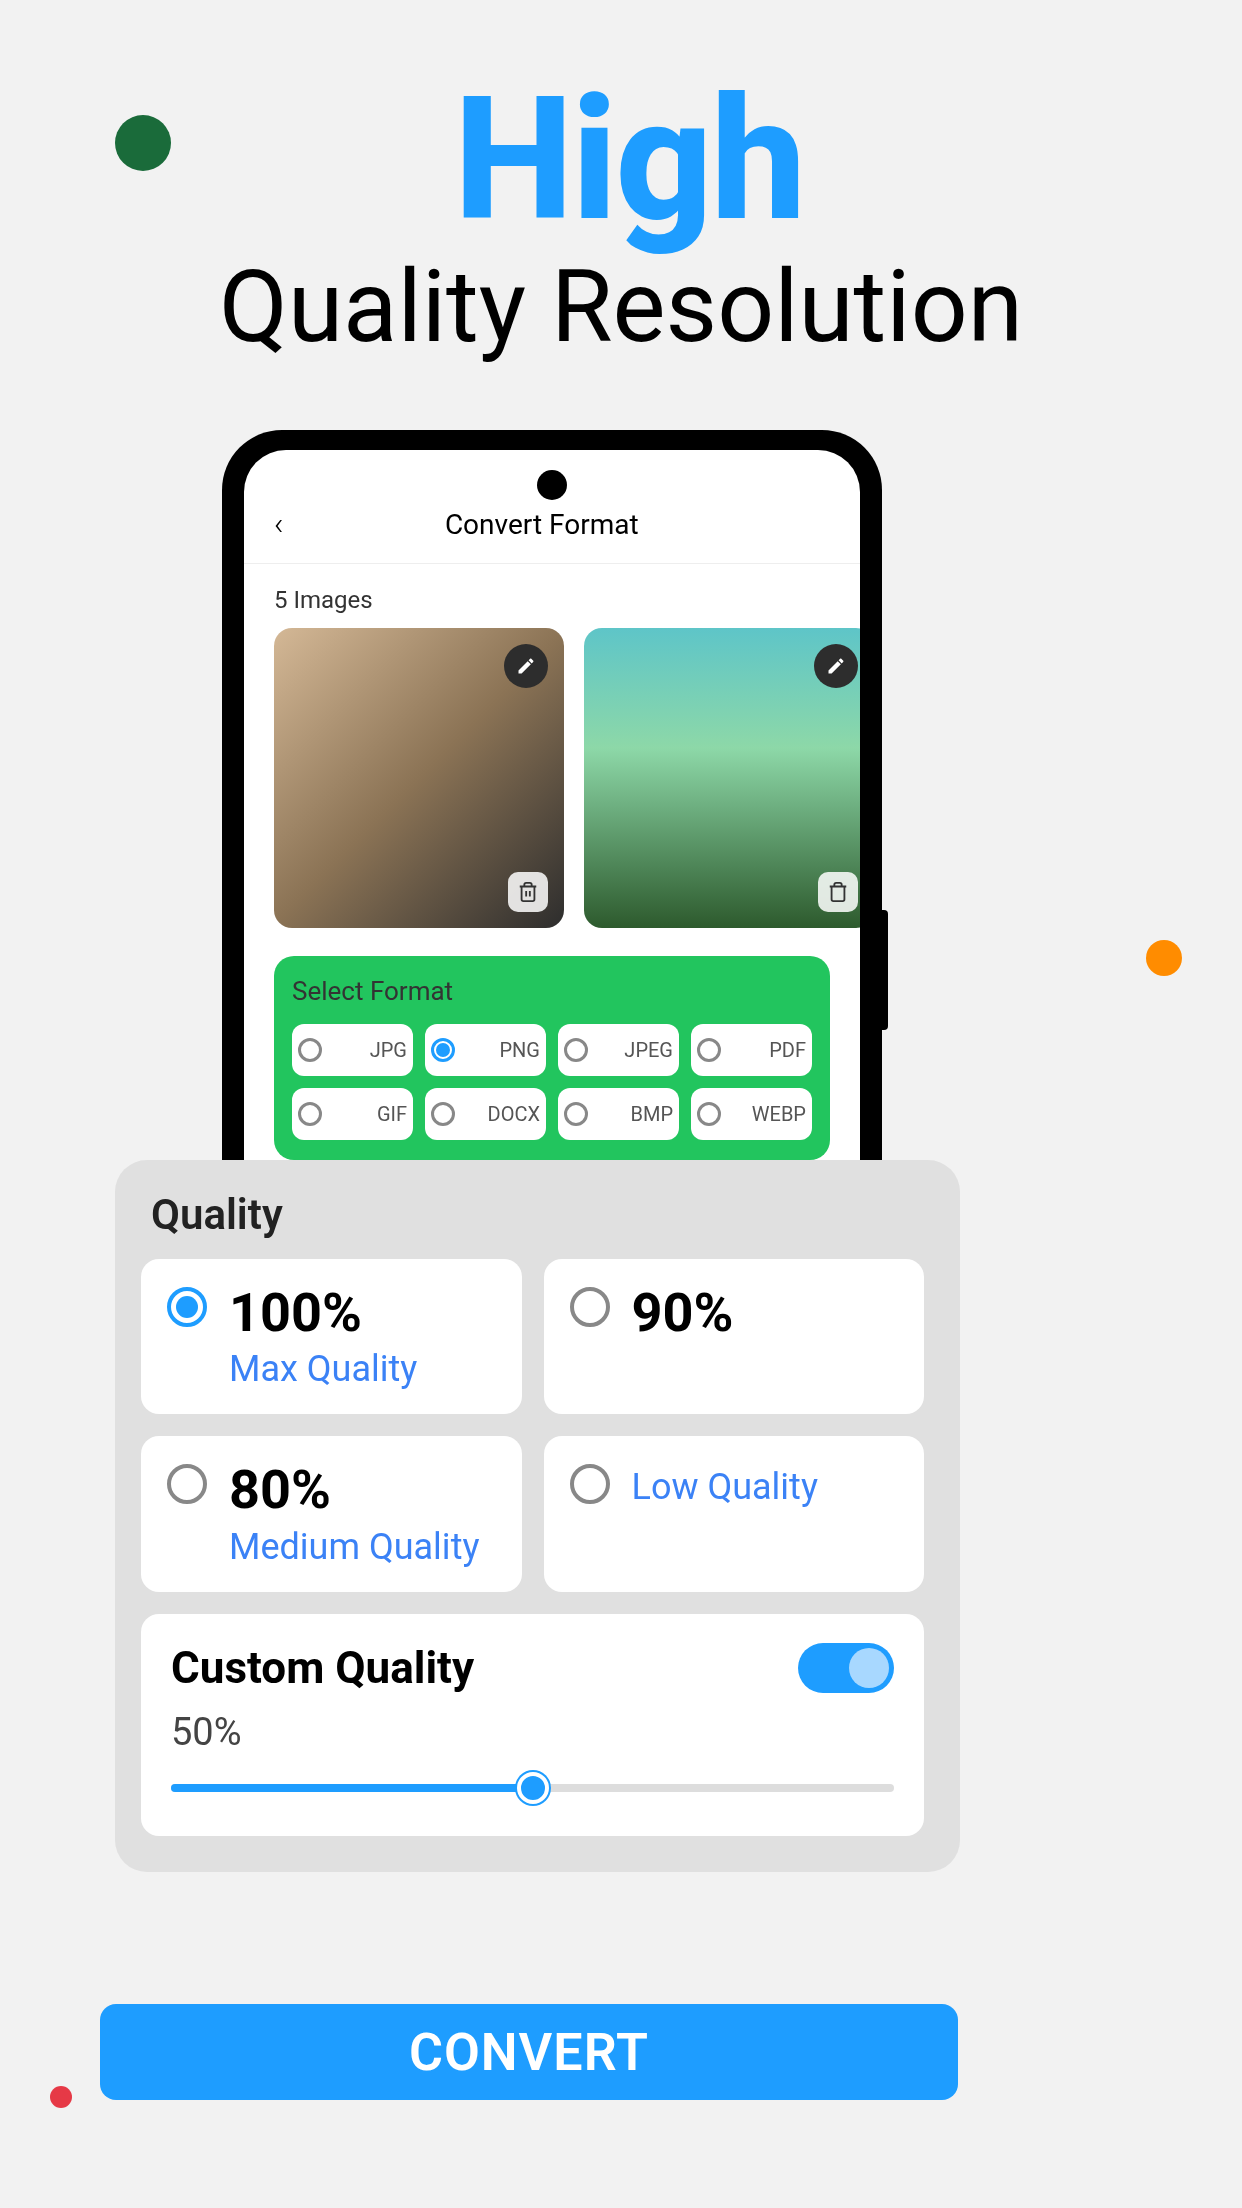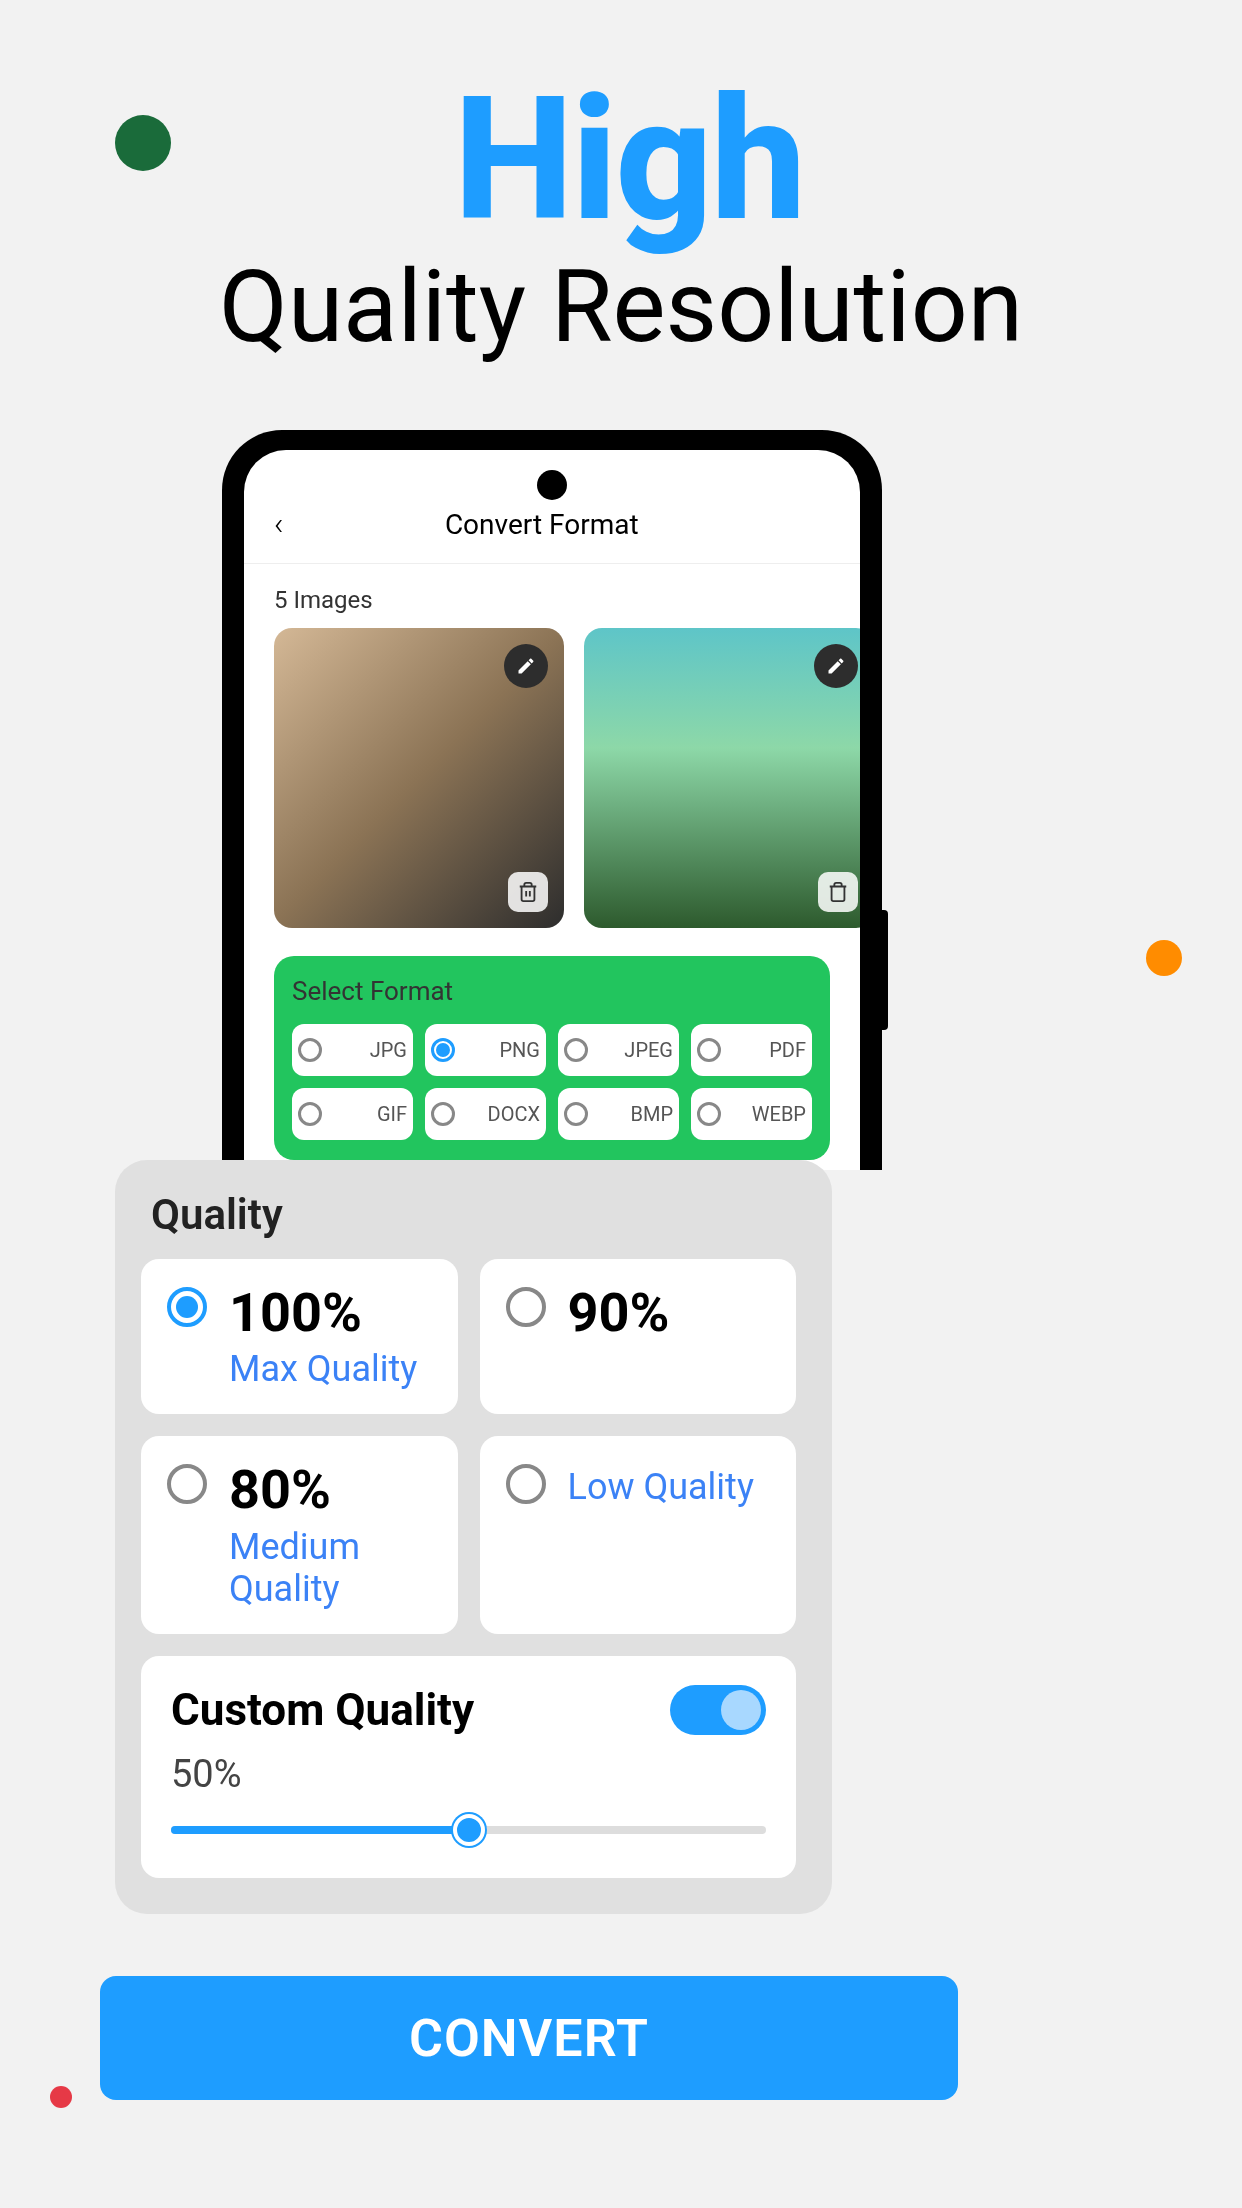--- a/index.html
+++ b/index.html
@@ -205,21 +205,21 @@
       border-radius: 50%;
       display: flex;
       align-items: center;
       justify-content: center;
       flex-shrink: 0;
     }
     .quality-panel {
       position: absolute;
       top: 1160px;
       left: 115px;
-      width: 717px;
+      width: 845px;
       background: #e0e0e0;
       border-radius: 32px;
       padding: 30px 36px 36px 26px;
     }
     .quality-title {
       font-size: 42px;
       font-weight: 600;
       color: #222;
       margin-bottom: 20px;
       padding-left: 10px;
@@ -341,21 +341,21 @@
       background: #1e9dff;
       border: 4px solid #fff;
       border-radius: 50%;
       box-shadow: 0 0 0 2px #1e9dff;
     }
     .convert-btn {
       position: absolute;
       bottom: 108px;
       left: 100px;
       width: 858px;
-      height: 124px;
+      height: 96px;
       background: #1e9dff;
       border-radius: 16px;
       display: flex;
       align-items: center;
       justify-content: center;
       font-size: 52px;
       font-weight: 600;
       color: #fff;
       letter-spacing: 1px;
     }

